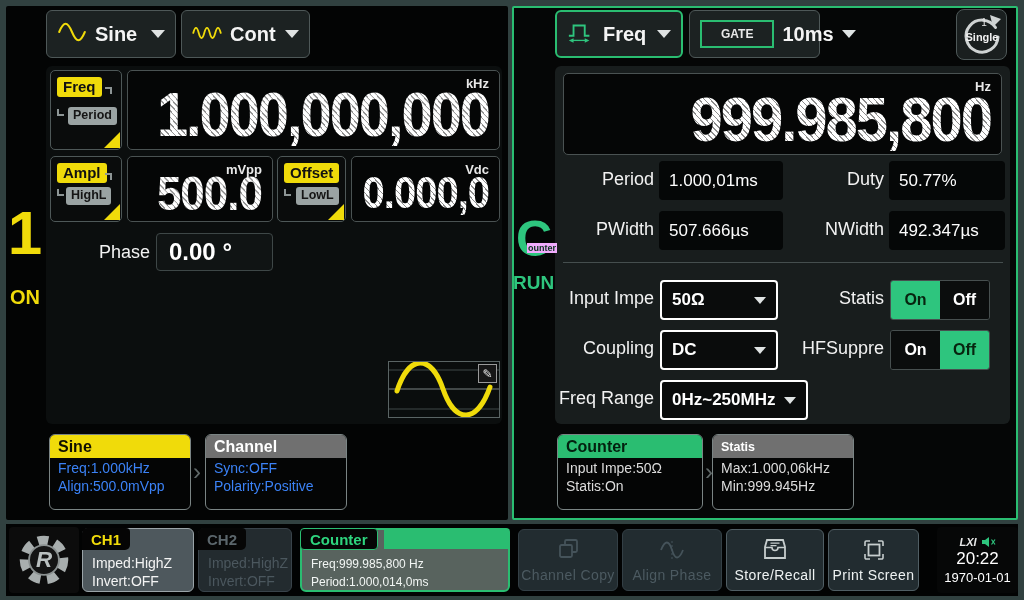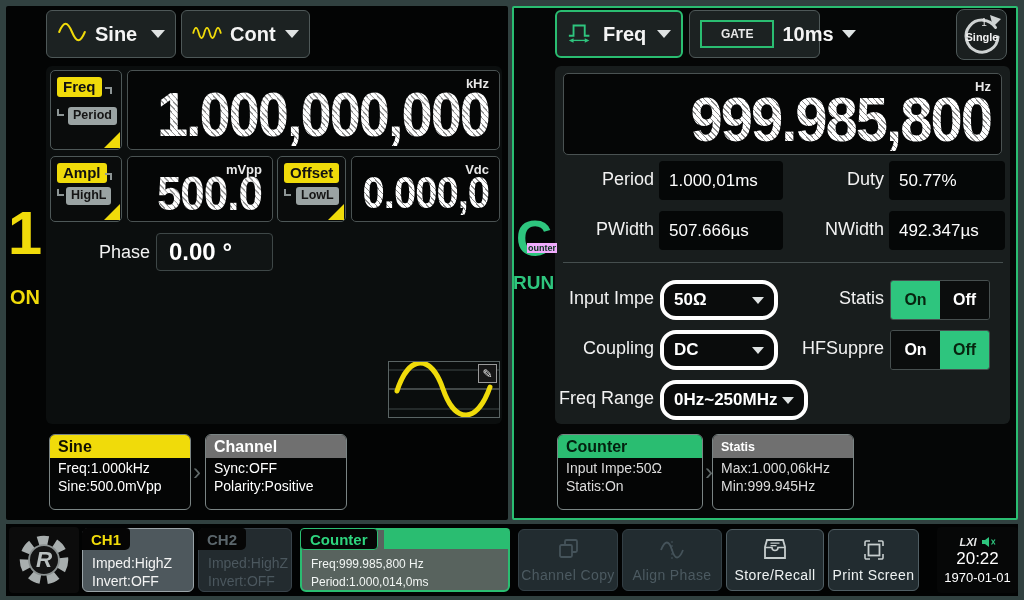--- a/index.html
+++ b/index.html
@@ -52,21 +52,21 @@
   #offset-digits{font-size:40px;letter-spacing:-1px;transform:scaleY(1.1);transform-origin:bottom right;bottom:6px}
   #counter-digits{font-size:58px;letter-spacing:-2px;transform:scaleY(1.1);transform-origin:bottom right}
 
   
   .flabel{position:absolute;font-size:18px;color:#f2f2f2;text-align:right}
   #phase-input{left:156px;top:233px;width:117px;height:38px;background:#101414;
      border:1px solid #3e4747;border-radius:4px;font-weight:bold;font-size:24px;
      line-height:36px;padding-left:12px;color:#fff}
   .vbox{position:absolute;background:#050707;border-radius:4px;font-size:17px;color:#fdfdfd;
         padding-left:10px;display:flex;align-items:center}
-  .ddl{position:absolute;background:#0a0c0c;border:4px solid #ffffff;border-radius:16px;
+  .ddl{position:absolute;background:#0a0c0c;border:2px solid #ffffff;border-radius:4px;
        display:flex;align-items:center;padding:4px 10px;font-weight:bold;font-size:17px;color:#fff}
   .caret-sm{width:0;height:0;border-left:6px solid transparent;border-right:6px solid transparent;
             border-top:7px solid #dfe3e3;margin-left:auto}
   .toggle{position:absolute;display:flex;border:1px solid #474f4f;border-radius:3px;overflow:hidden}
   .tg{flex:1;display:flex;align-items:center;justify-content:center;font-weight:bold;
       font-size:16px;background:#0b0d0d;color:#fff}
   .tg.active{background:#2ec57e;color:#07240f}
   #divider{left:563px;top:262px;width:440px;height:1px;background:#454e4e}
 
   
@@ -82,21 +82,21 @@
      background:#161616;color:#ececec;font-size:12px;display:flex;align-items:center;justify-content:center}
 
   
   .tabcard{position:absolute;width:142px;height:76px;border:1px solid #7a8484;border-radius:6px;
            background:#040505;overflow:hidden}
   .thead{height:23px;display:flex;align-items:center;padding:0 8px;font-weight:bold;font-size:16px}
   .thead.yellow{background:#f0db0a;color:#101000}
   .thead.gray{background:#707070;color:#fff}
   .thead.green{background:#2abd71;color:#03200f}
   .thead.small{font-size:12.5px}
-  .tline{padding:2px 8px 0 8px;font-size:14px;color:#ffffff;white-space:nowrap}
+  .tline{padding:2px 8px 0 8px;font-size:14px;color:#3b82f6;white-space:nowrap}
   .tline.bright{color:#dcdcdc}
   .chev{position:absolute;color:#5f6868;font-size:24px}
 
   
   #btn-single{left:956px;top:9px;width:51px;height:51px;background:#1a1f1f;border:1px solid #4e5858;border-radius:8px;
      display:flex;align-items:center;justify-content:center}
 
   
   #logo{left:9px;top:527px;width:70px;height:66px;background:#0c0c0c;border-radius:4px;
         display:flex;align-items:center;justify-content:center}
@@ -205,21 +205,21 @@
       <line x1="0" y1="27" x2="110" y2="27" stroke="#7a8484" stroke-width="1"></line>
       <line x1="0" y1="47" x2="110" y2="47" stroke="#3f4949" stroke-width="1"></line>
       <path d="M8 29 C20 -8 42 -8 54 27 C66 62 88 62 101 25" fill="none" stroke="#f0db0a" stroke-width="5" stroke-linecap="round"></path>
     </svg>
     <span class="editbtn">✎</span>
   </div>
 
   <div class="tabcard" style="left:49px;top:434px">
     <div class="thead yellow">Sine</div>
     <div class="tline">Freq:1.000kHz</div>
-    <div class="tline">Sine:500.0mVpp</div>
+    <div class="tline">Align:500.0mVpp</div>
   </div>
   <div class="chev" style="left:193px;top:458px">›</div>
   <div class="tabcard" style="left:205px;top:434px">
     <div class="thead gray">Channel</div>
     <div class="tline">Sync:OFF</div>
     <div class="tline">Polarity:Positive</div>
   </div>
 
   <div class="abs" id="ch-num">1</div>
   <div class="abs" id="ch-on">ON</div>

